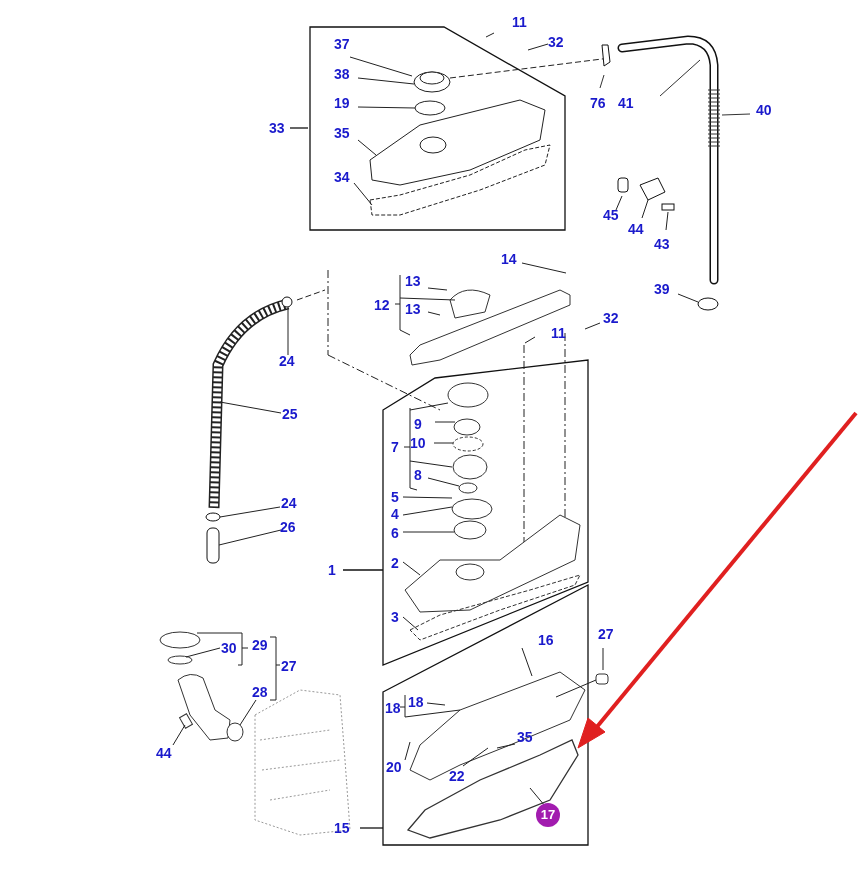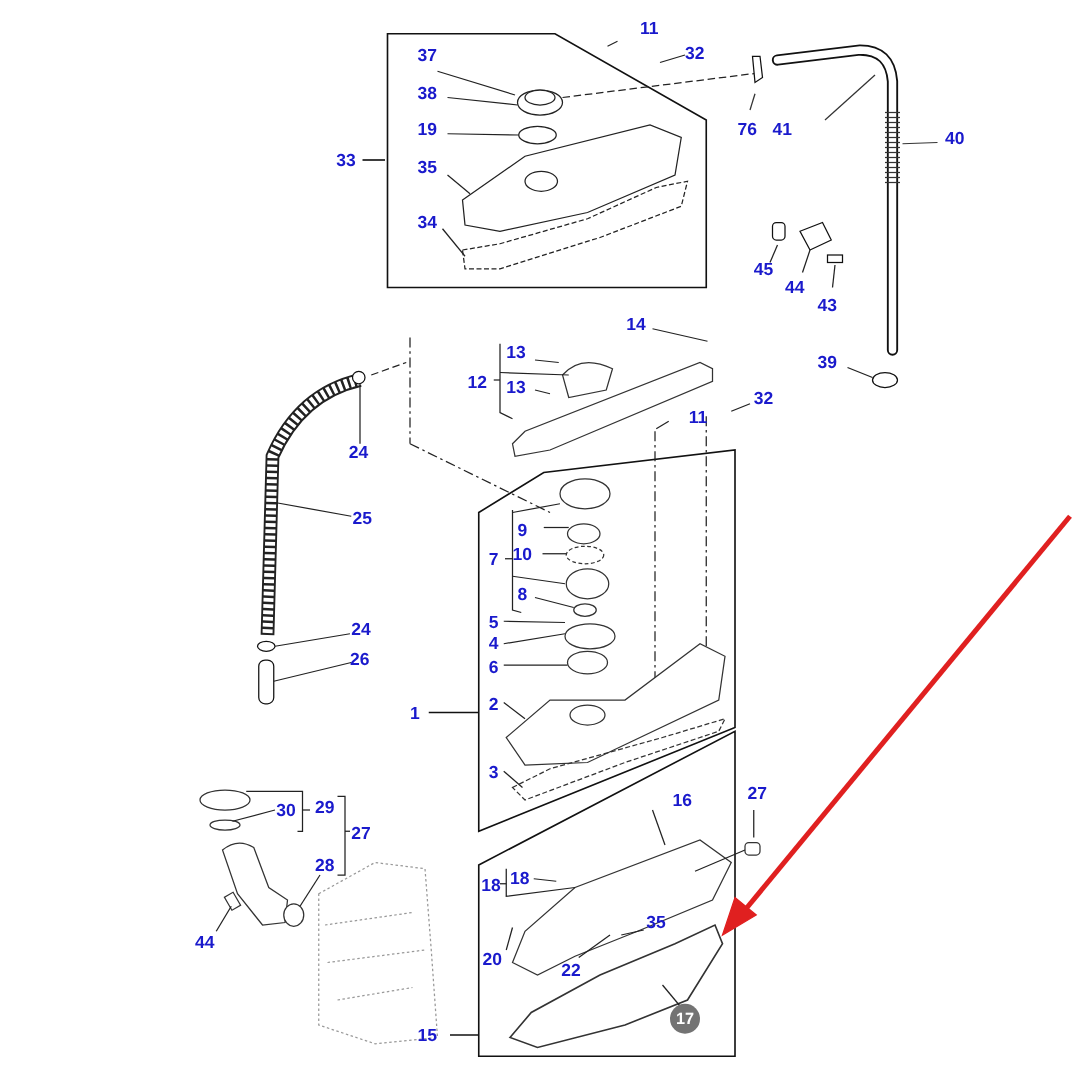--- a/index.html
+++ b/index.html
@@ -1,19 +1,19 @@
 <!DOCTYPE html>
 <html><head>
 <meta charset="utf-8">
 <style>
   html,body{margin:0;padding:0;background:#ffffff;}
   body{width:868px;height:870px;overflow:hidden;position:relative;font-family:"Liberation Sans",sans-serif;}
   #diagram{position:absolute;left:0;top:0;width:868px;height:870px;}
   .lbl{position:absolute;color:#1a1acc;font-weight:bold;font-size:14px;line-height:14px;white-space:nowrap;}
-  .badge{position:absolute;width:24px;height:24px;border-radius:50%;background:#737373;color:#fff;font-weight:bold;font-size:13px;line-height:24px;text-align:center;}
+  .badge{position:absolute;width:24px;height:24px;border-radius:50%;background:#a21caf;color:#fff;font-weight:bold;font-size:13px;line-height:24px;text-align:center;}
 </style>
 </head>
 <body>
 
 <svg id="diagram" width="868" height="870" viewBox="0 0 868 870" xmlns="http://www.w3.org/2000/svg">
   <g fill="none" stroke="#111" stroke-width="1.3">
 
     <path d="M310 27 L444 27 L565 96 L565 230 L310 230 Z"></path>
 
     <path d="M383 410 L435 378 L588 360 L588 582 L383 665 Z"></path>

